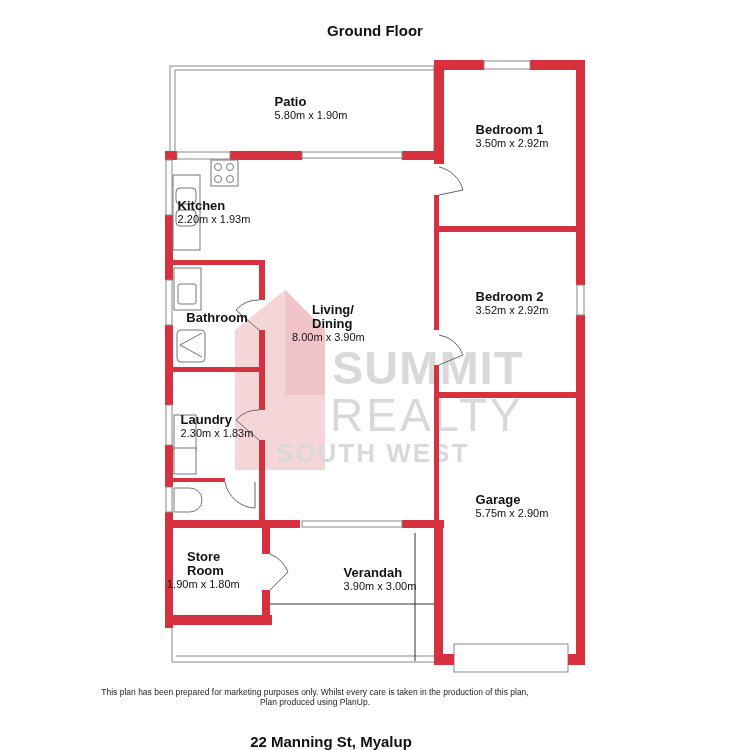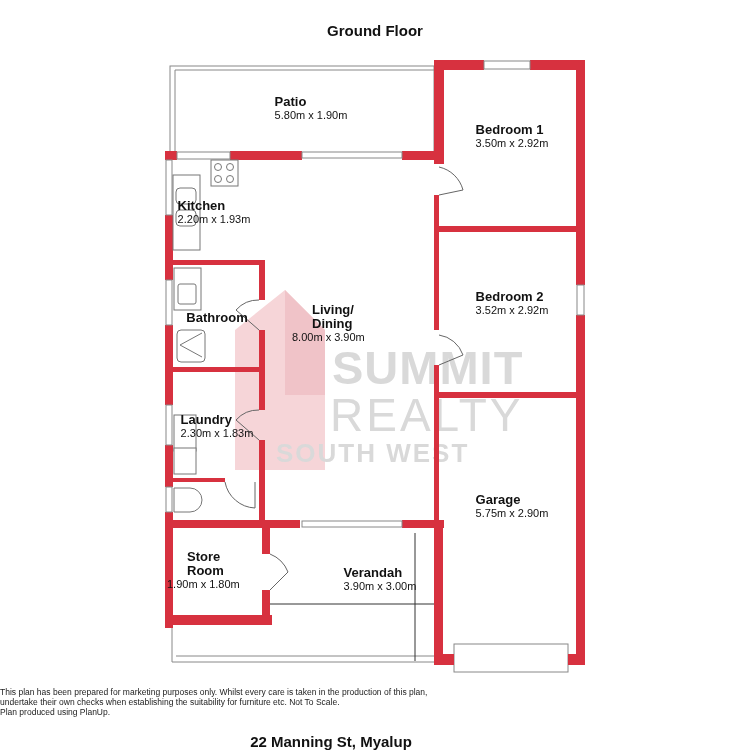--- a/index.html
+++ b/index.html
@@ -2,21 +2,21 @@
 <html><head>
 <meta charset="utf-8">
 <style>
   html, body { margin:0; padding:0; background:#ffffff; }
   body { width:750px; height:750px; position:relative; overflow:hidden; font-family:"Liberation Sans", sans-serif; color:#111; }
   .title { position:absolute; top:22px; left:0; width:750px; text-align:center; font-weight:bold; font-size:15px; }
   svg.plan { position:absolute; left:0; top:0; }
   .label { position:absolute; transform:translateX(-50%); white-space:nowrap; }
   .label .name { font-weight:bold; font-size:13px; line-height:14px; }
   .label .dims { font-size:11px; line-height:12px; }
-  .disclaimer { position:absolute; top:687px; left:0; width:630px; text-align:left; font-size:8.5px; line-height:10px; color:#222; }
+  .disclaimer { position:absolute; top:687px; left:0; width:630px; text-align:center; font-size:8.5px; line-height:10px; color:#222; }
   .address { position:absolute; top:733px; left:0; width:662px; text-align:center; font-weight:bold; font-size:15px; }
   .wm { position:absolute; font-family:"Liberation Sans", sans-serif; color:#d9d9d9; white-space:nowrap; }
 </style>
 </head>
 <body>
 
 <div class="title">Ground Floor</div>
 
 <svg class="plan" width="750" height="750">
   <polygon points="235,470 235,330 285,290 325,330 325,470" fill="#f6d5d8"></polygon>
@@ -160,17 +160,16 @@
   <div class="name">Store Room</div>
   <div class="dims" style="white-space:nowrap;margin-left:-20px;margin-right:-20px;">1.90m x 1.80m</div>
 </div>
 <div class="label" style="left:349px;top:566px;margin-left:31px;">
   <div class="name">Verandah</div>
   <div class="dims">3.90m x 3.00m</div>
 </div>
 
 <div class="disclaimer">
   <div>This plan has been prepared for marketing purposes only. Whilst every care is taken in the production of this plan,</div>
-  <div>undertake their own checks when establishing the suitability for furniture etc. Not To Scale.</div>
   <div>Plan produced using PlanUp.</div>
 </div>
 
 <div class="address">22 Manning St, Myalup</div>
 
 </body></html>

